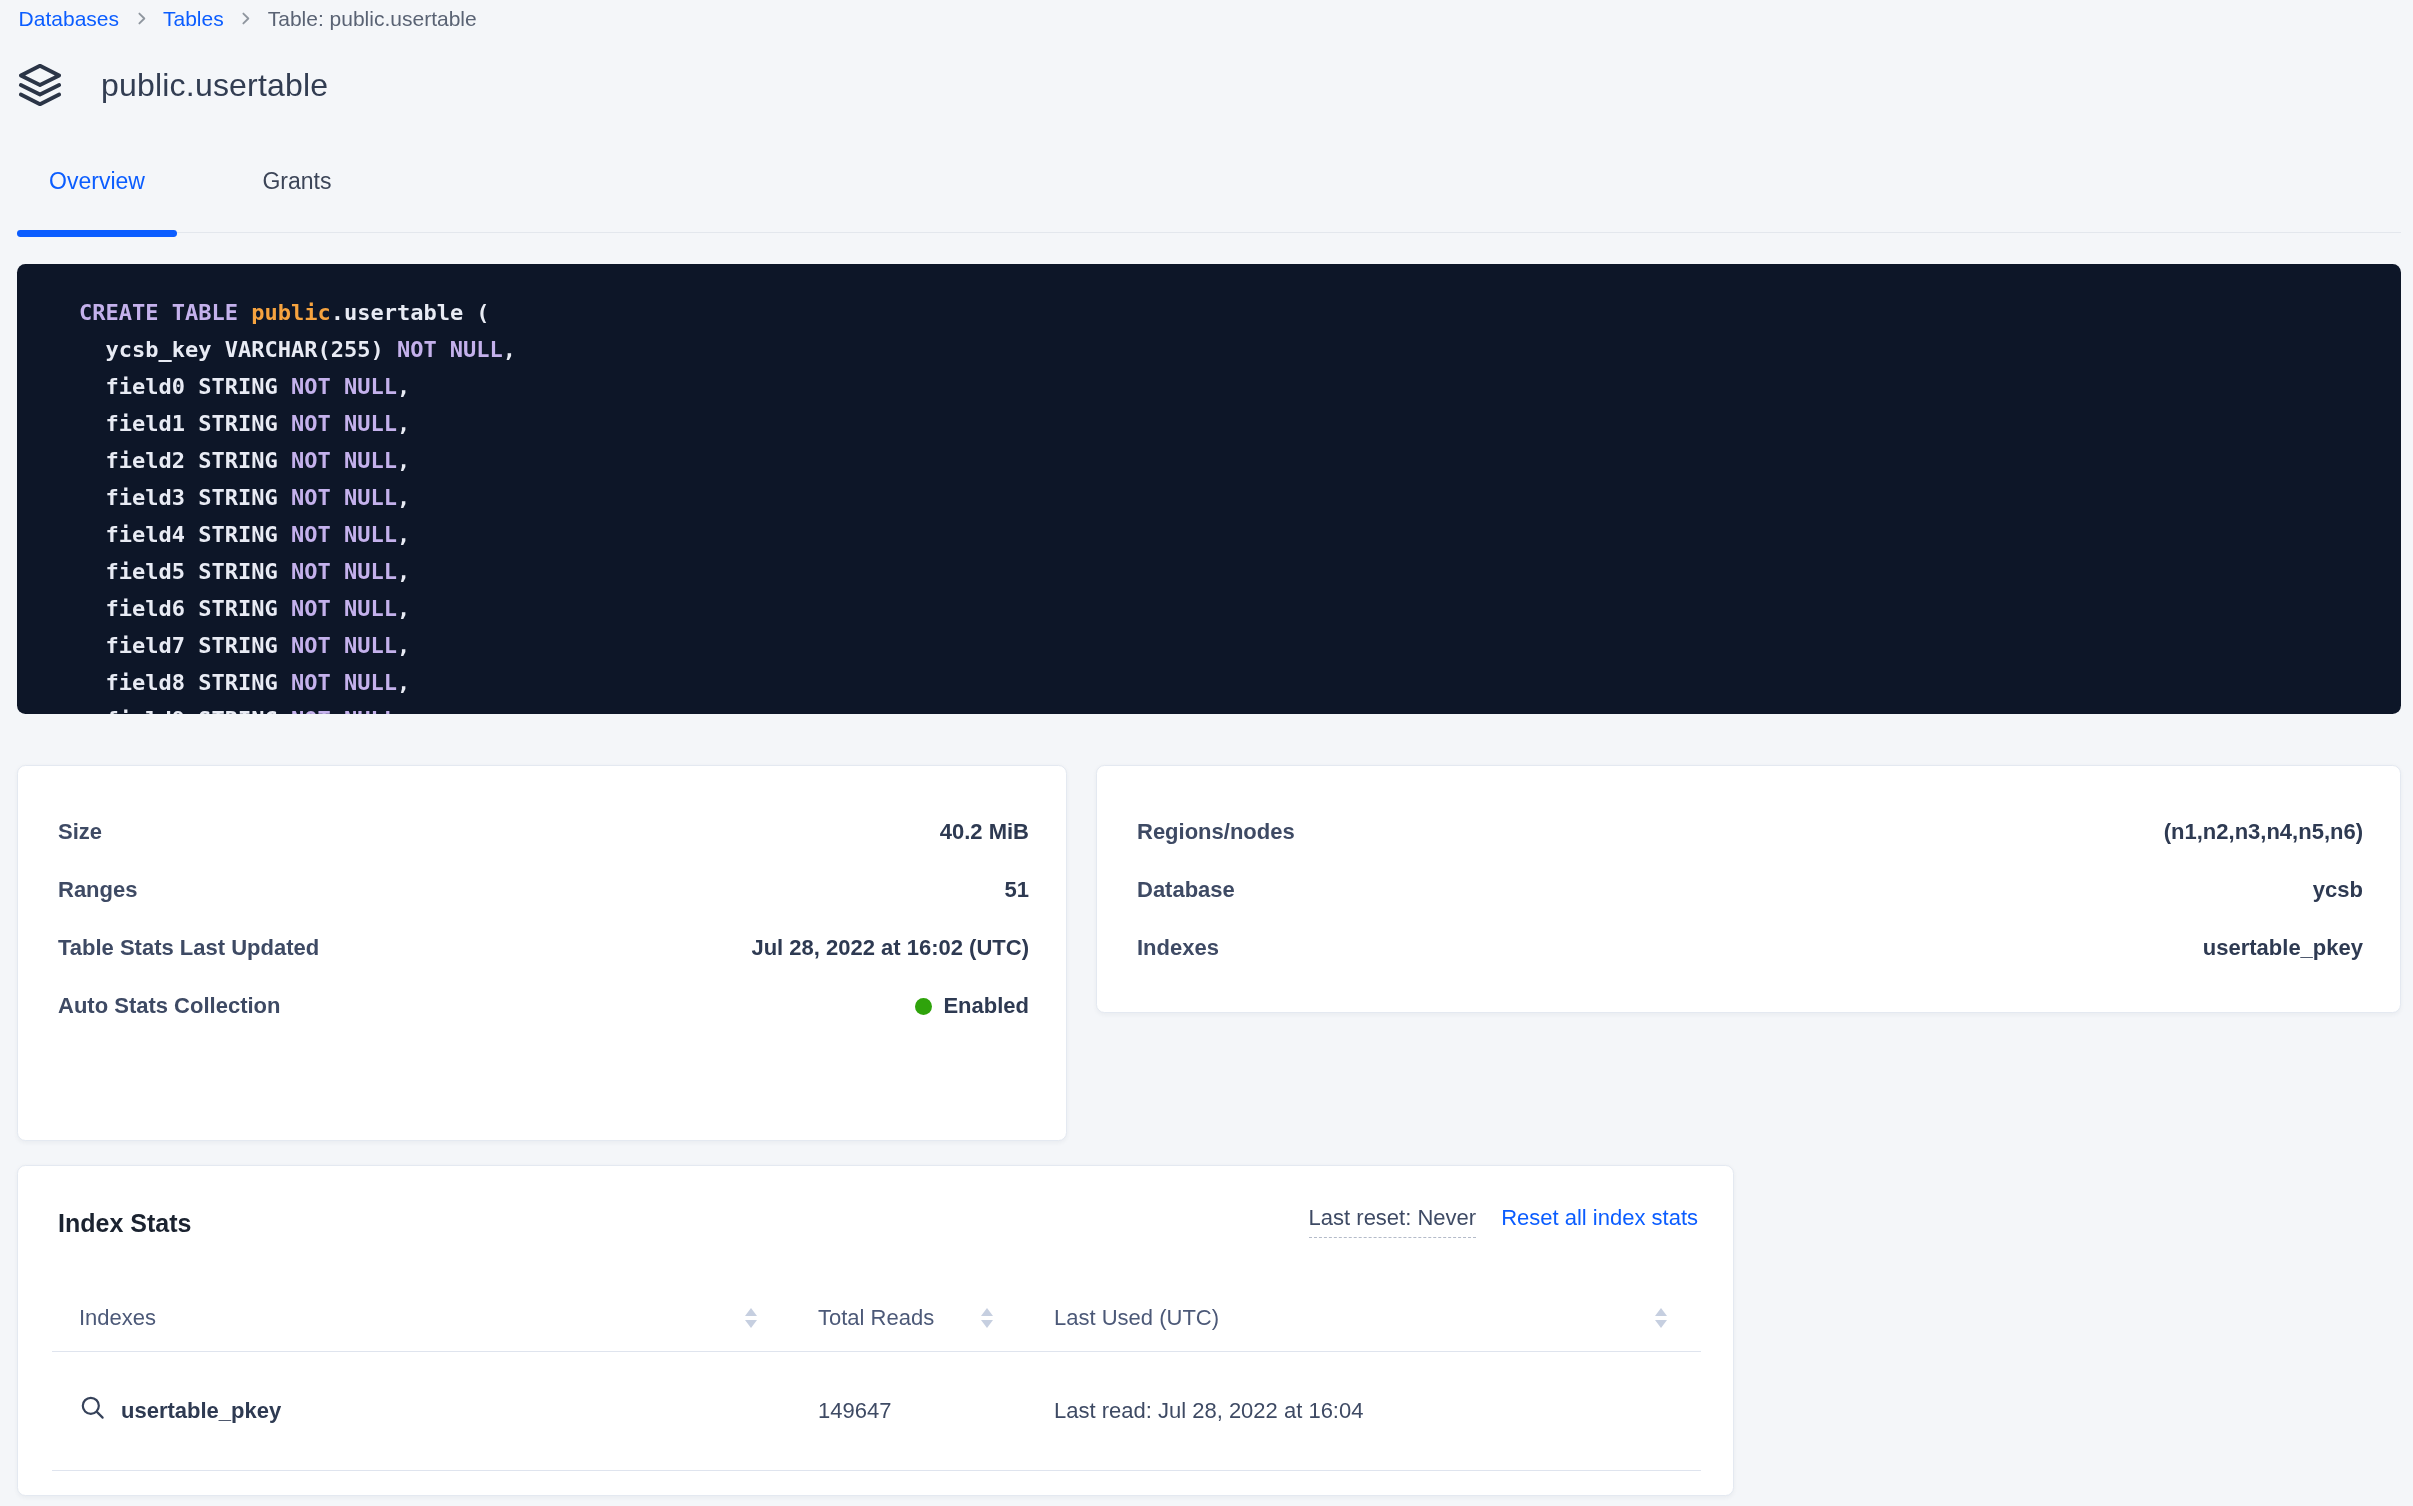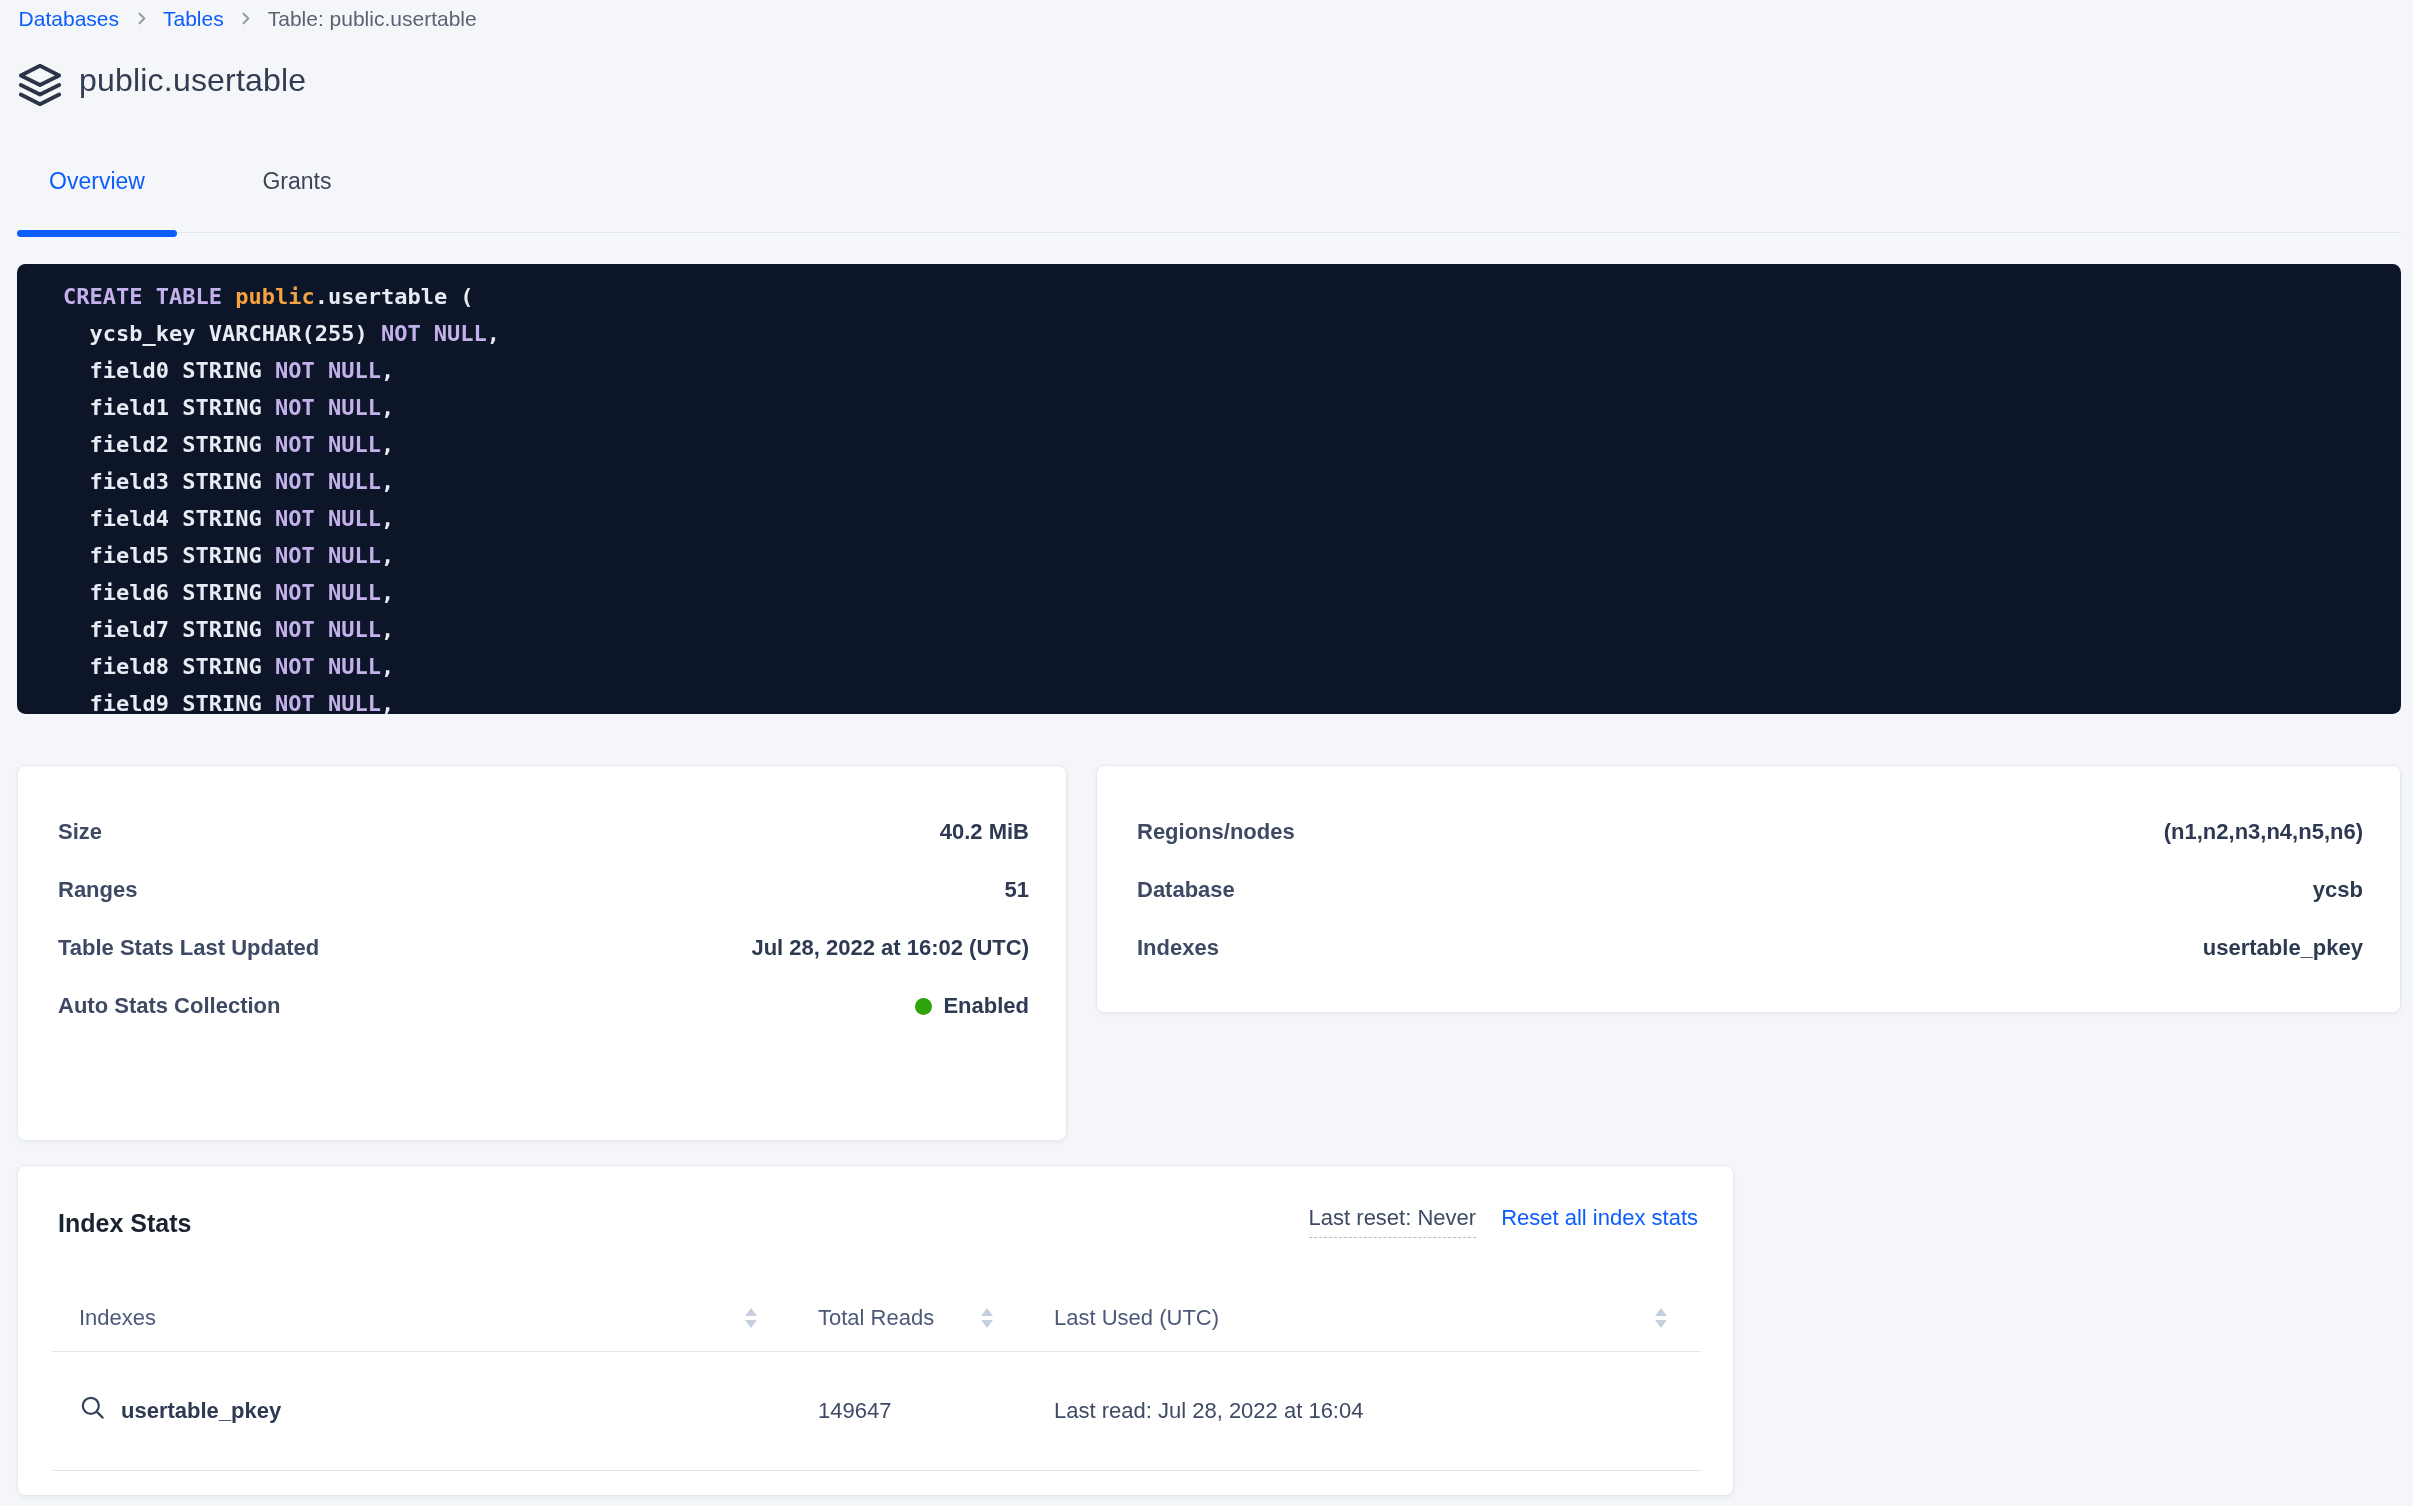--- a/index.html
+++ b/index.html
@@ -26,36 +26,36 @@
     background:#f4f6f9;
     font-family:"Liberation Sans", sans-serif;
     color:var(--value-text);
   }
   
   .breadcrumb{position:absolute;left:18.6px;top:6.7px;display:flex;align-items:center;gap:13.5px;font-size:21px;}
   .crumb-link{color:var(--accent);text-decoration:none;cursor:pointer;}
   .crumb-sep{display:flex;align-items:center;}
   .crumb-current{color:var(--muted-text);}
   
-  .title-row{position:absolute;left:17px;top:62px;display:flex;align-items:flex-start;gap:16px;}
+  .title-row{position:absolute;left:17px;top:62px;display:flex;align-items:center;gap:38px;}
   .title-row svg{display:block;}
   .page-title{font-size:32px;font-weight:500;color:var(--title-text);letter-spacing:0.2px;}
   
   .tabbar{position:absolute;left:17px;top:165px;width:2384px;border-bottom:1.7px solid #e3e7ed;}
   .tabbar-tabs{display:flex;gap:40px;}
   .tab{width:160px;text-align:center;font-size:23px;padding:3.4px 0 37px;color:#3c4558;cursor:pointer;position:relative;}
   .tab.active{color:var(--accent);font-weight:500;}
   .tab.active::after{content:"";position:absolute;left:0;right:0;bottom:-4.2px;height:6.7px;border-radius:3.4px;background:var(--accent);}
   
   .codebox{
     position:absolute;left:17px;top:264px;width:2384px;height:450px;
     background:var(--code-bg);border-radius:8.4px;overflow:hidden;
   }
   .codebox pre{
-    margin:0;padding:13.5px 0 0 46px;
+    margin:16px;padding:13.5px 0 0 46px;
     font-family:"DejaVu Sans Mono", monospace;
     font-size:22px;line-height:37px;font-weight:bold;
     color:var(--code-plain);
   }
   .tok-kw{color:var(--code-keyword);}
   .tok-schema{color:var(--code-schema);}
   .tok-plain{color:var(--code-plain);}
   
   .card{
     position:absolute;background:#fff;border:0.8px solid var(--card-border);

